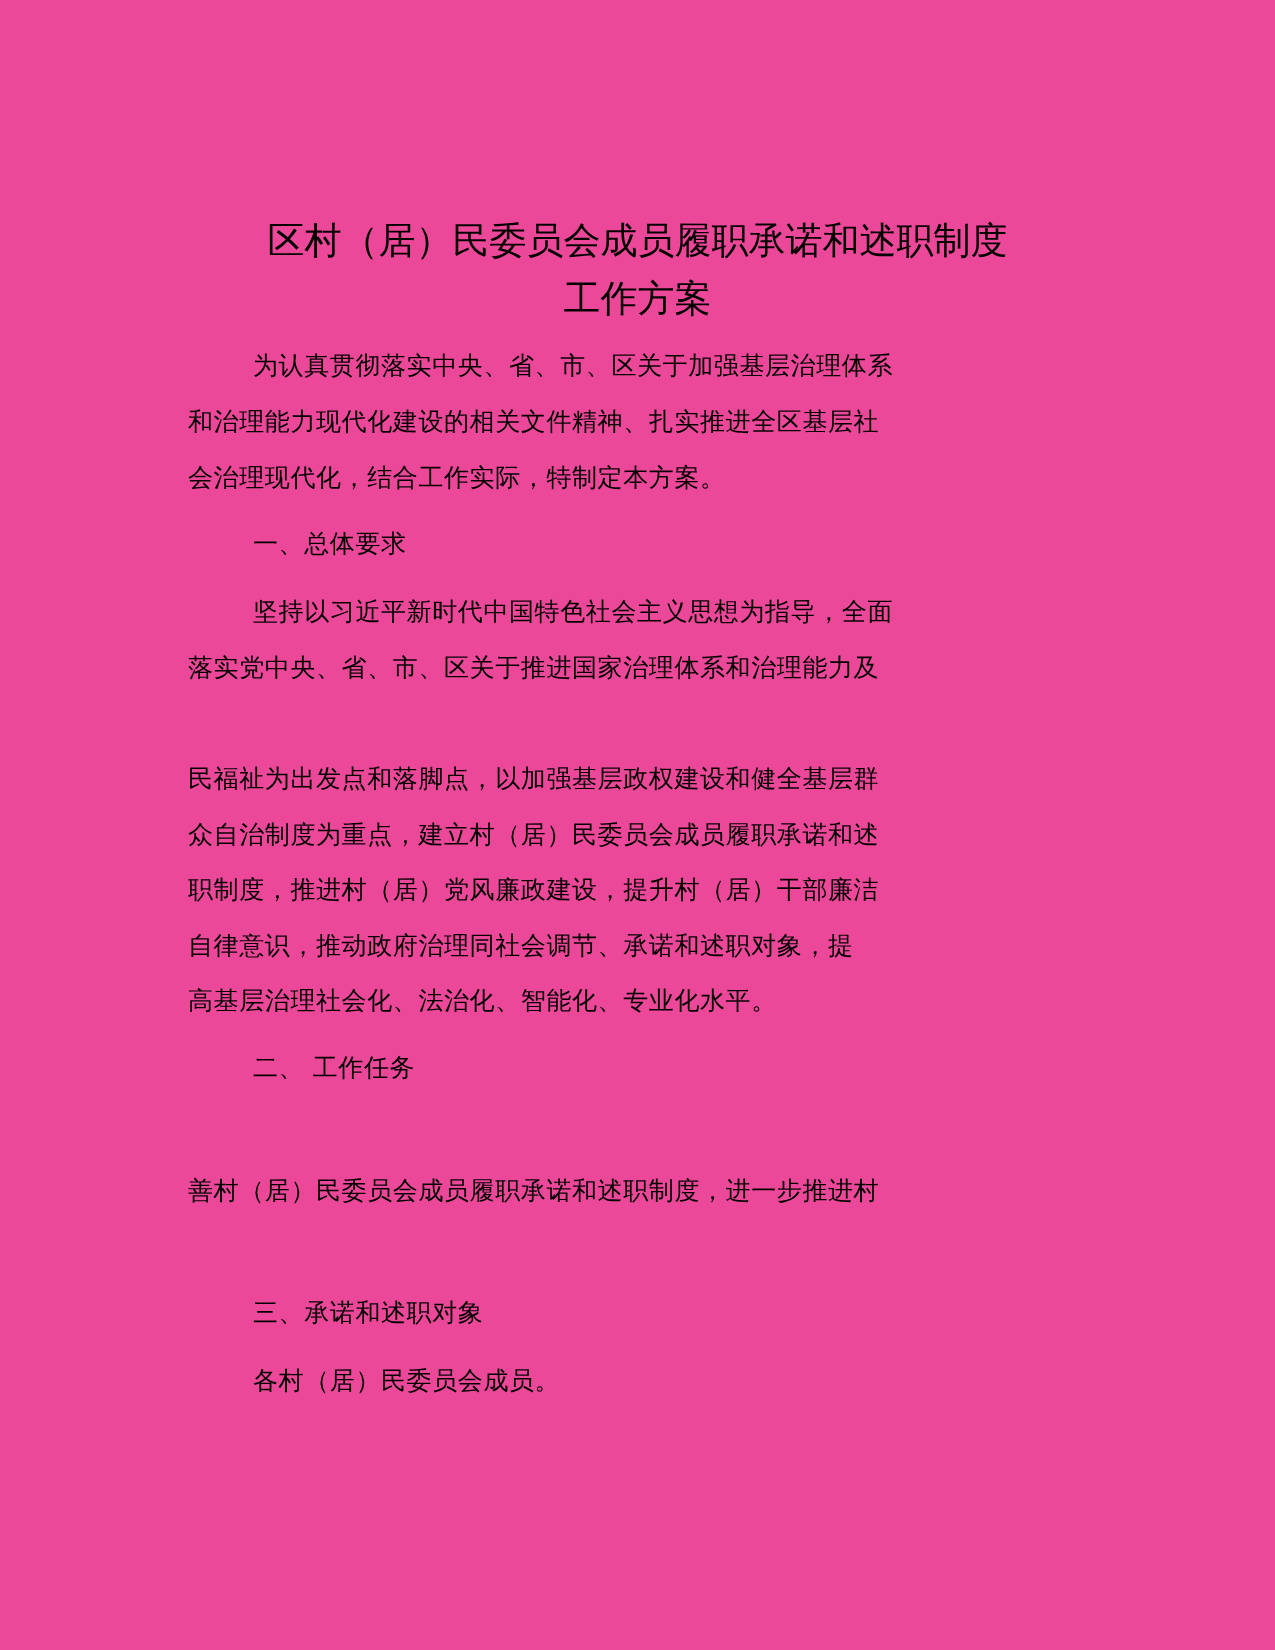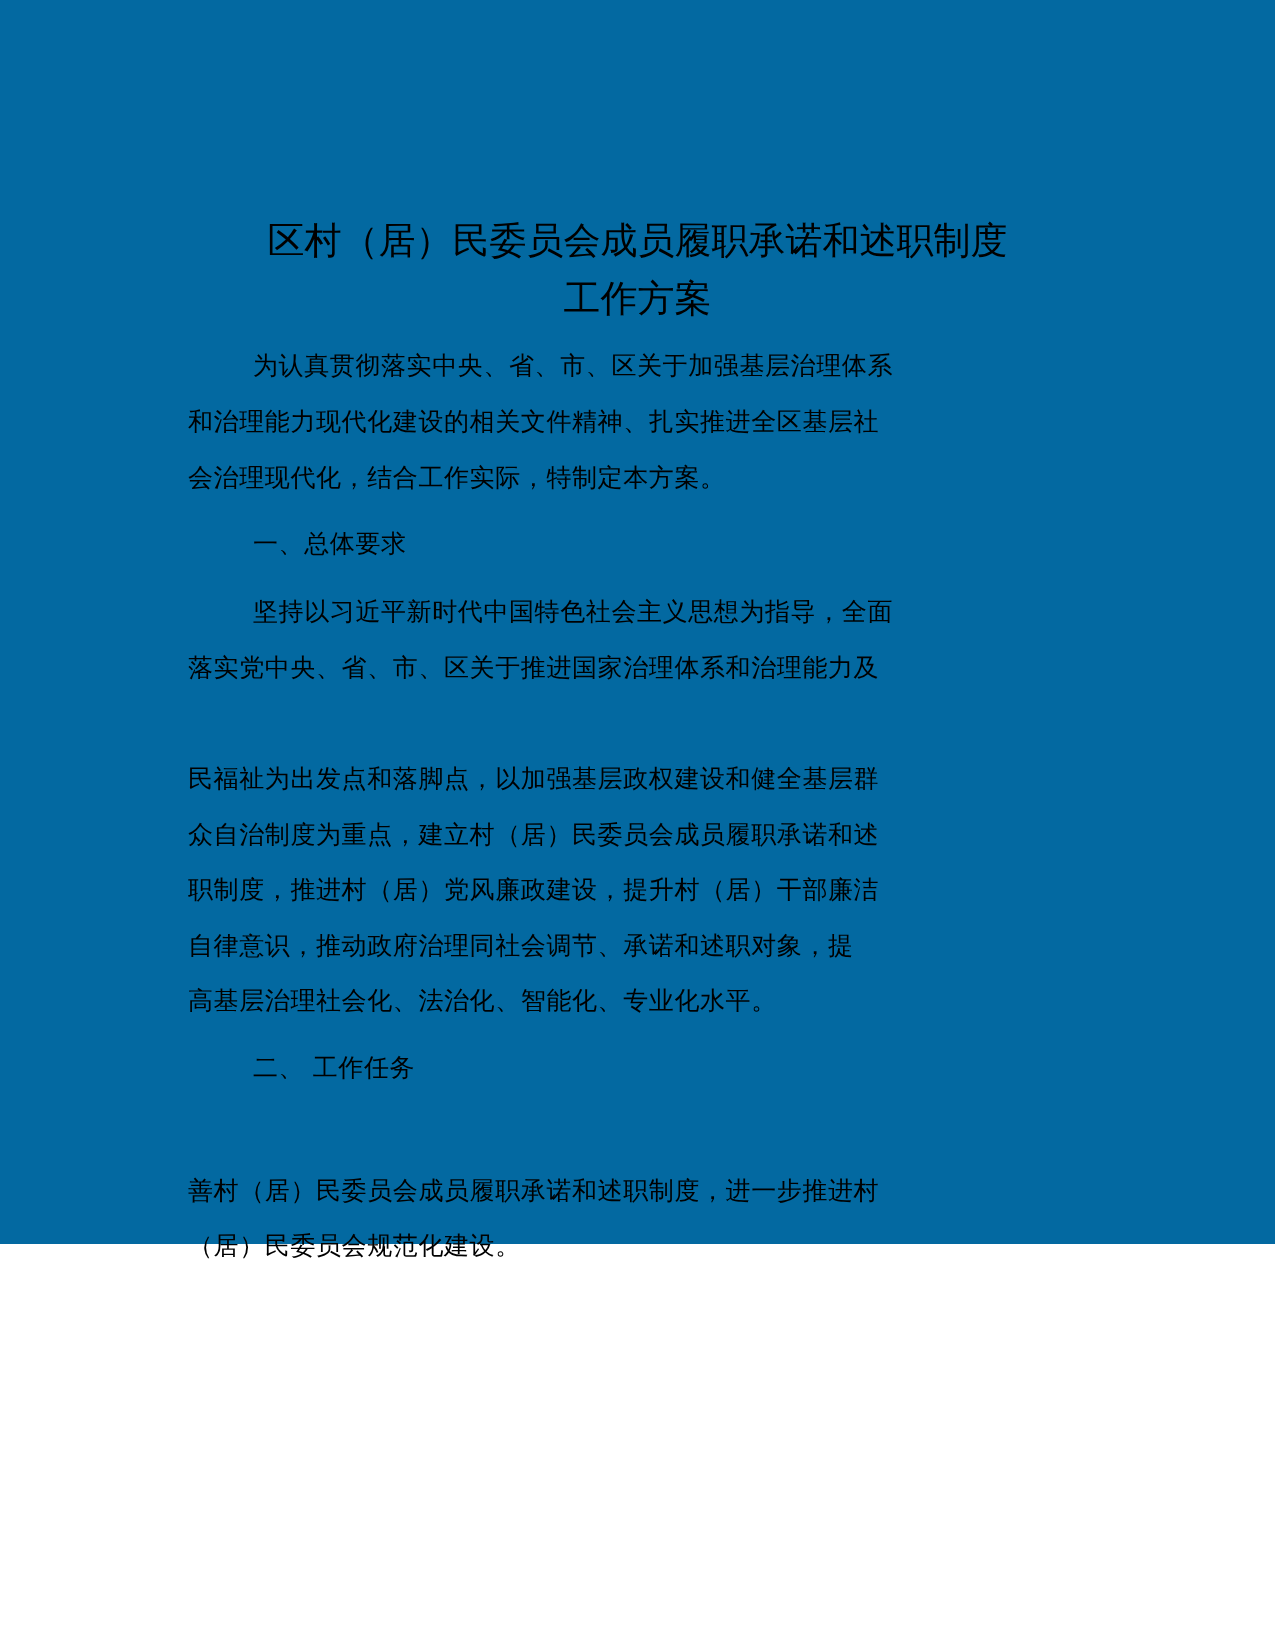--- a/index.html
+++ b/index.html
@@ -1,18 +1,18 @@
 <!DOCTYPE html>
 <html><head>
 <meta charset="utf-8">
 <style>
   html, body { margin: 0; padding: 0; background: #ffffff; }
   body { width: 1275px; height: 1650px; position: relative; overflow: hidden;
          font-family: "DejaVu Sans", "Liberation Sans", sans-serif; color: #000; }
-  .page { position: absolute; left: 0; top: 0; width: 1275px; height: 1244px; background: #0369a1; }
+  .page { position: absolute; left: 0; top: 0; width: 1275px; height: 1650px; background: #ec4899; }
   .title { position: absolute; left: 180px; width: 915px; text-align: center;
            font-size: 37px; line-height: 58px; letter-spacing: 0px; }
   .title.l1 { top: 212px; }
   .title.l2 { top: 270px; }
   .line { position: absolute; left: 188px; font-size: 25px; line-height: 40px;
           white-space: nowrap; letter-spacing: 0.6px; }
   .indent { left: 253px; }
 </style>
 </head>
 <body>
@@ -31,16 +31,17 @@
   <div class="line" style="top:648px">落实党中央、省、市、区关于推进国家治理体系和治理能力及</div>
   <div class="line" style="top:759px">民福祉为出发点和落脚点，以加强基层政权建设和健全基层群</div>
   <div class="line" style="top:815px">众自治制度为重点，建立村（居）民委员会成员履职承诺和述</div>
   <div class="line" style="top:870px">职制度，推进村（居）党风廉政建设，提升村（居）干部廉洁</div>
   <div class="line" style="top:926px">自律意识，推动政府治理同社会调节、承诺和述职对象，提</div>
   <div class="line" style="top:981px">高基层治理社会化、法治化、智能化、专业化水平。</div>
 
   <div class="line indent" style="top:1048px">二、 工作任务</div>
 
   <div class="line" style="top:1171px">善村（居）民委员会成员履职承诺和述职制度，进一步推进村</div>
-  <div class="line" style="top:1226px">（居）民委员会规范化建设。</div>
 
+  <div class="line indent" style="top:1293px">三、承诺和述职对象</div>
 
+  <div class="line indent" style="top:1361px">各村（居）民委员会成员。</div>
 </div>
 
 </body></html>

